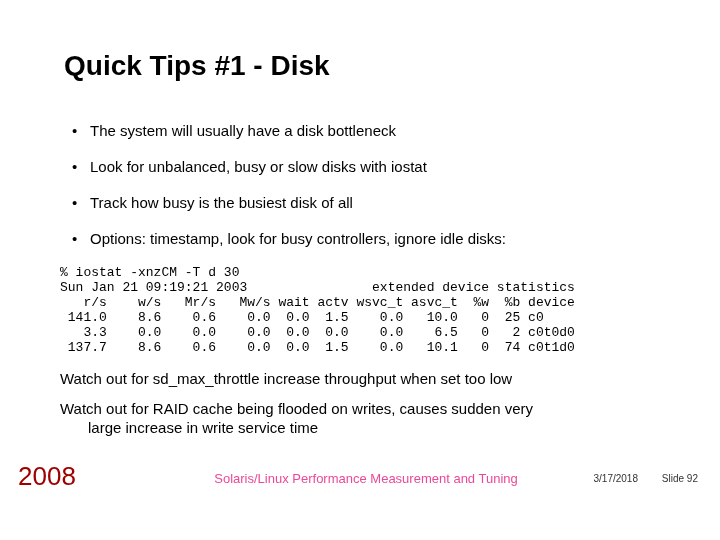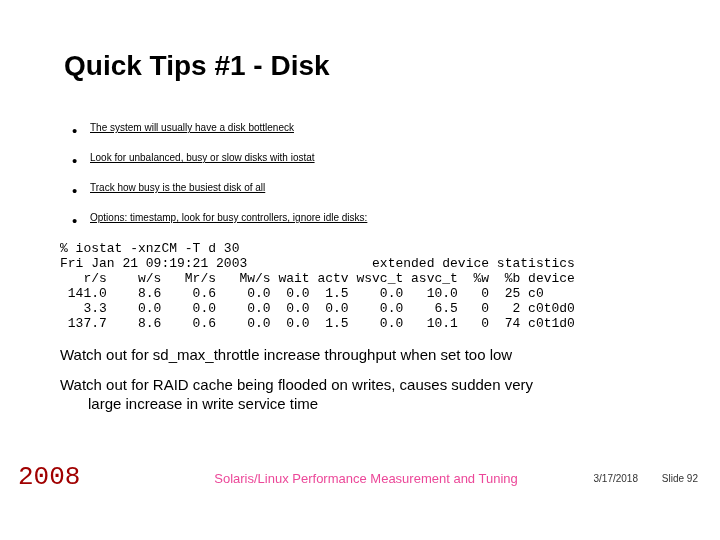--- a/index.html
+++ b/index.html
@@ -24,25 +24,24 @@
     font-weight: bold;
     margin: 0 0 40px 4px;
   }
   ul.bullets {
     list-style: none;
     padding: 0;
     margin: 0 0 10px 12px;
   }
   ul.bullets li {
     position: relative;
-    font-size: 10px;
+    font-size: 15px;
     line-height: 1.2;
     margin: 0 0 18px 0;
     padding-left: 18px;
-    text-decoration: underline;
   }
   ul.bullets li::before {
     content: "•";
     position: absolute;
     left: 0;
     top: 0;
     font-size: 15px;
   }
   .code {
     font-family: "Courier New", Courier, monospace;
@@ -57,21 +56,21 @@
     margin: 0 0 12px 0;
   }
   .para .hang {
     display: block;
     padding-left: 28px;
   }
   .footer-year {
     position: absolute;
     left: 18px;
     bottom: 20px;
-    font-family: Liberation Mono, monospace;
+    font-family: Liberation Sans, sans-serif;
     font-size: 26px;
     color: #a00000;
     text-align: center;
   }
   .footer-center {
     position: absolute;
     left: 12px;
     right: 0;
     bottom: 26px;
     text-align: center;
@@ -101,21 +100,21 @@
   <h1 class="title">Quick Tips #1 - Disk</h1>
 
   <ul class="bullets">
     <li>The system will usually have a disk bottleneck</li>
     <li>Look for unbalanced, busy or slow disks with iostat</li>
     <li>Track how busy is the busiest disk of all</li>
     <li>Options: timestamp, look for busy controllers, ignore idle disks:</li>
   </ul>
 
   <div class="code">% iostat -xnzCM -T d 30
-Fri Jan 21 09:19:21 2003                extended device statistics
+Sun Jan 21 09:19:21 2003                extended device statistics
    r/s    w/s   Mr/s   Mw/s wait actv wsvc_t asvc_t  %w  %b device
  141.0    8.6    0.6    0.0  0.0  1.5    0.0   10.0   0  25 c0
    3.3    0.0    0.0    0.0  0.0  0.0    0.0    6.5   0   2 c0t0d0
  137.7    8.6    0.6    0.0  0.0  1.5    0.0   10.1   0  74 c0t1d0</div>
 
   <p class="para">Watch out for sd_max_throttle increase throughput when set too low</p>
 
   <p class="para">
     <span>Watch out for RAID cache being flooded on writes, causes sudden very</span>
     <span class="hang">large increase in write service time</span>

